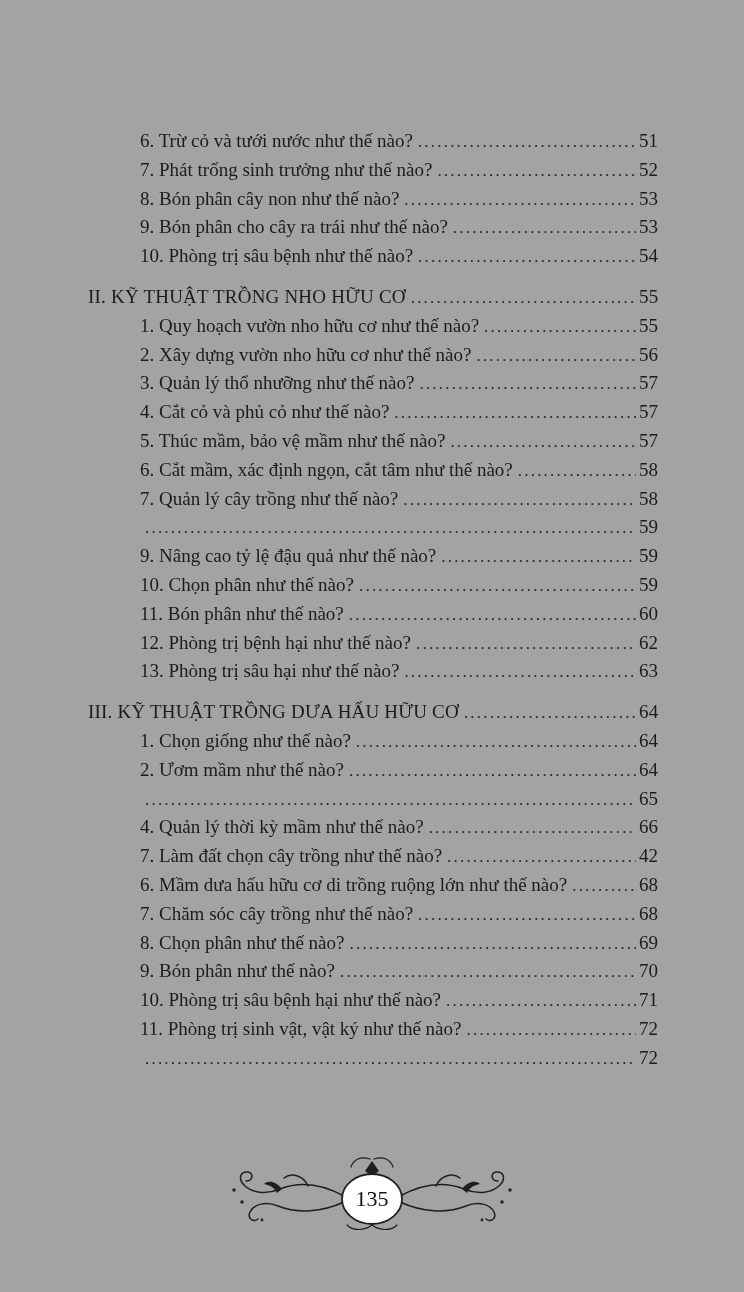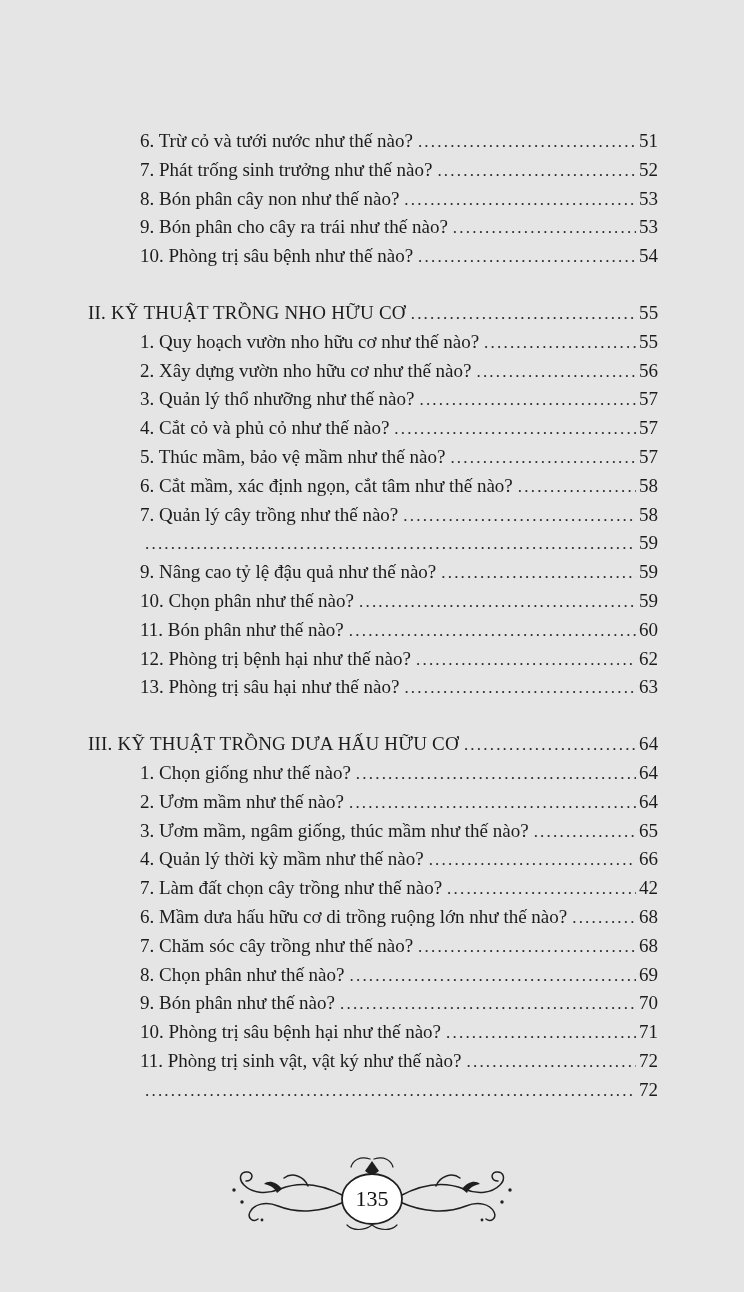--- a/index.html
+++ b/index.html
@@ -6,38 +6,38 @@
   html, body { background: #ffffff; }
   body {
     width: 744px; height: 1292px;
     font-family: "Liberation Serif", "DejaVu Serif", serif;
     color: #1c1c1c;
     position: relative;
     overflow: hidden;
   }
   .page {
     position: absolute; inset: 0;
-    background: #e5e5e5;
+    background: #a3a3a3;
   }
   .toc {
     position: absolute;
     top: 127px; left: 88px;
     width: 573px;
   }
   .toc-row {
     display: flex;
     align-items: baseline;
     height: 28.8px;
     line-height: 28.8px;
     font-size: 19px;
     padding-left: 52px;
   }
   .toc-row.section {
     padding-left: 0;
-    margin-top: 28px;
+    margin-top: 12px;
     letter-spacing: 0.2px;
   }
   .toc-label {
     white-space: nowrap;
     flex: 0 1 auto;
     overflow: hidden;
   }
   .leader {
     flex: 1 1 12px;
     min-width: 12px;
@@ -179,21 +179,20 @@
       <span class="toc-label">1. Chọn giống như thế nào?</span>
       <span class="leader"></span>
       <span class="toc-page">64</span>
     </div>
       <div class="toc-row">
       <span class="toc-label">2. Ươm mầm như thế nào?</span>
       <span class="leader"></span>
       <span class="toc-page">64</span>
     </div>
       <div class="toc-row">
-      <span class="toc-label">3. Ươm mầm, ngâm giống, thúc mầm như thế nào?</span>
       <span class="leader"></span>
       <span class="toc-page">65</span>
     </div>
       <div class="toc-row">
       <span class="toc-label">4. Quản lý thời kỳ mầm như thế nào?</span>
       <span class="leader"></span>
       <span class="toc-page">66</span>
     </div>
       <div class="toc-row">
       <span class="toc-label">7. Làm đất chọn cây trồng như thế nào?</span>

